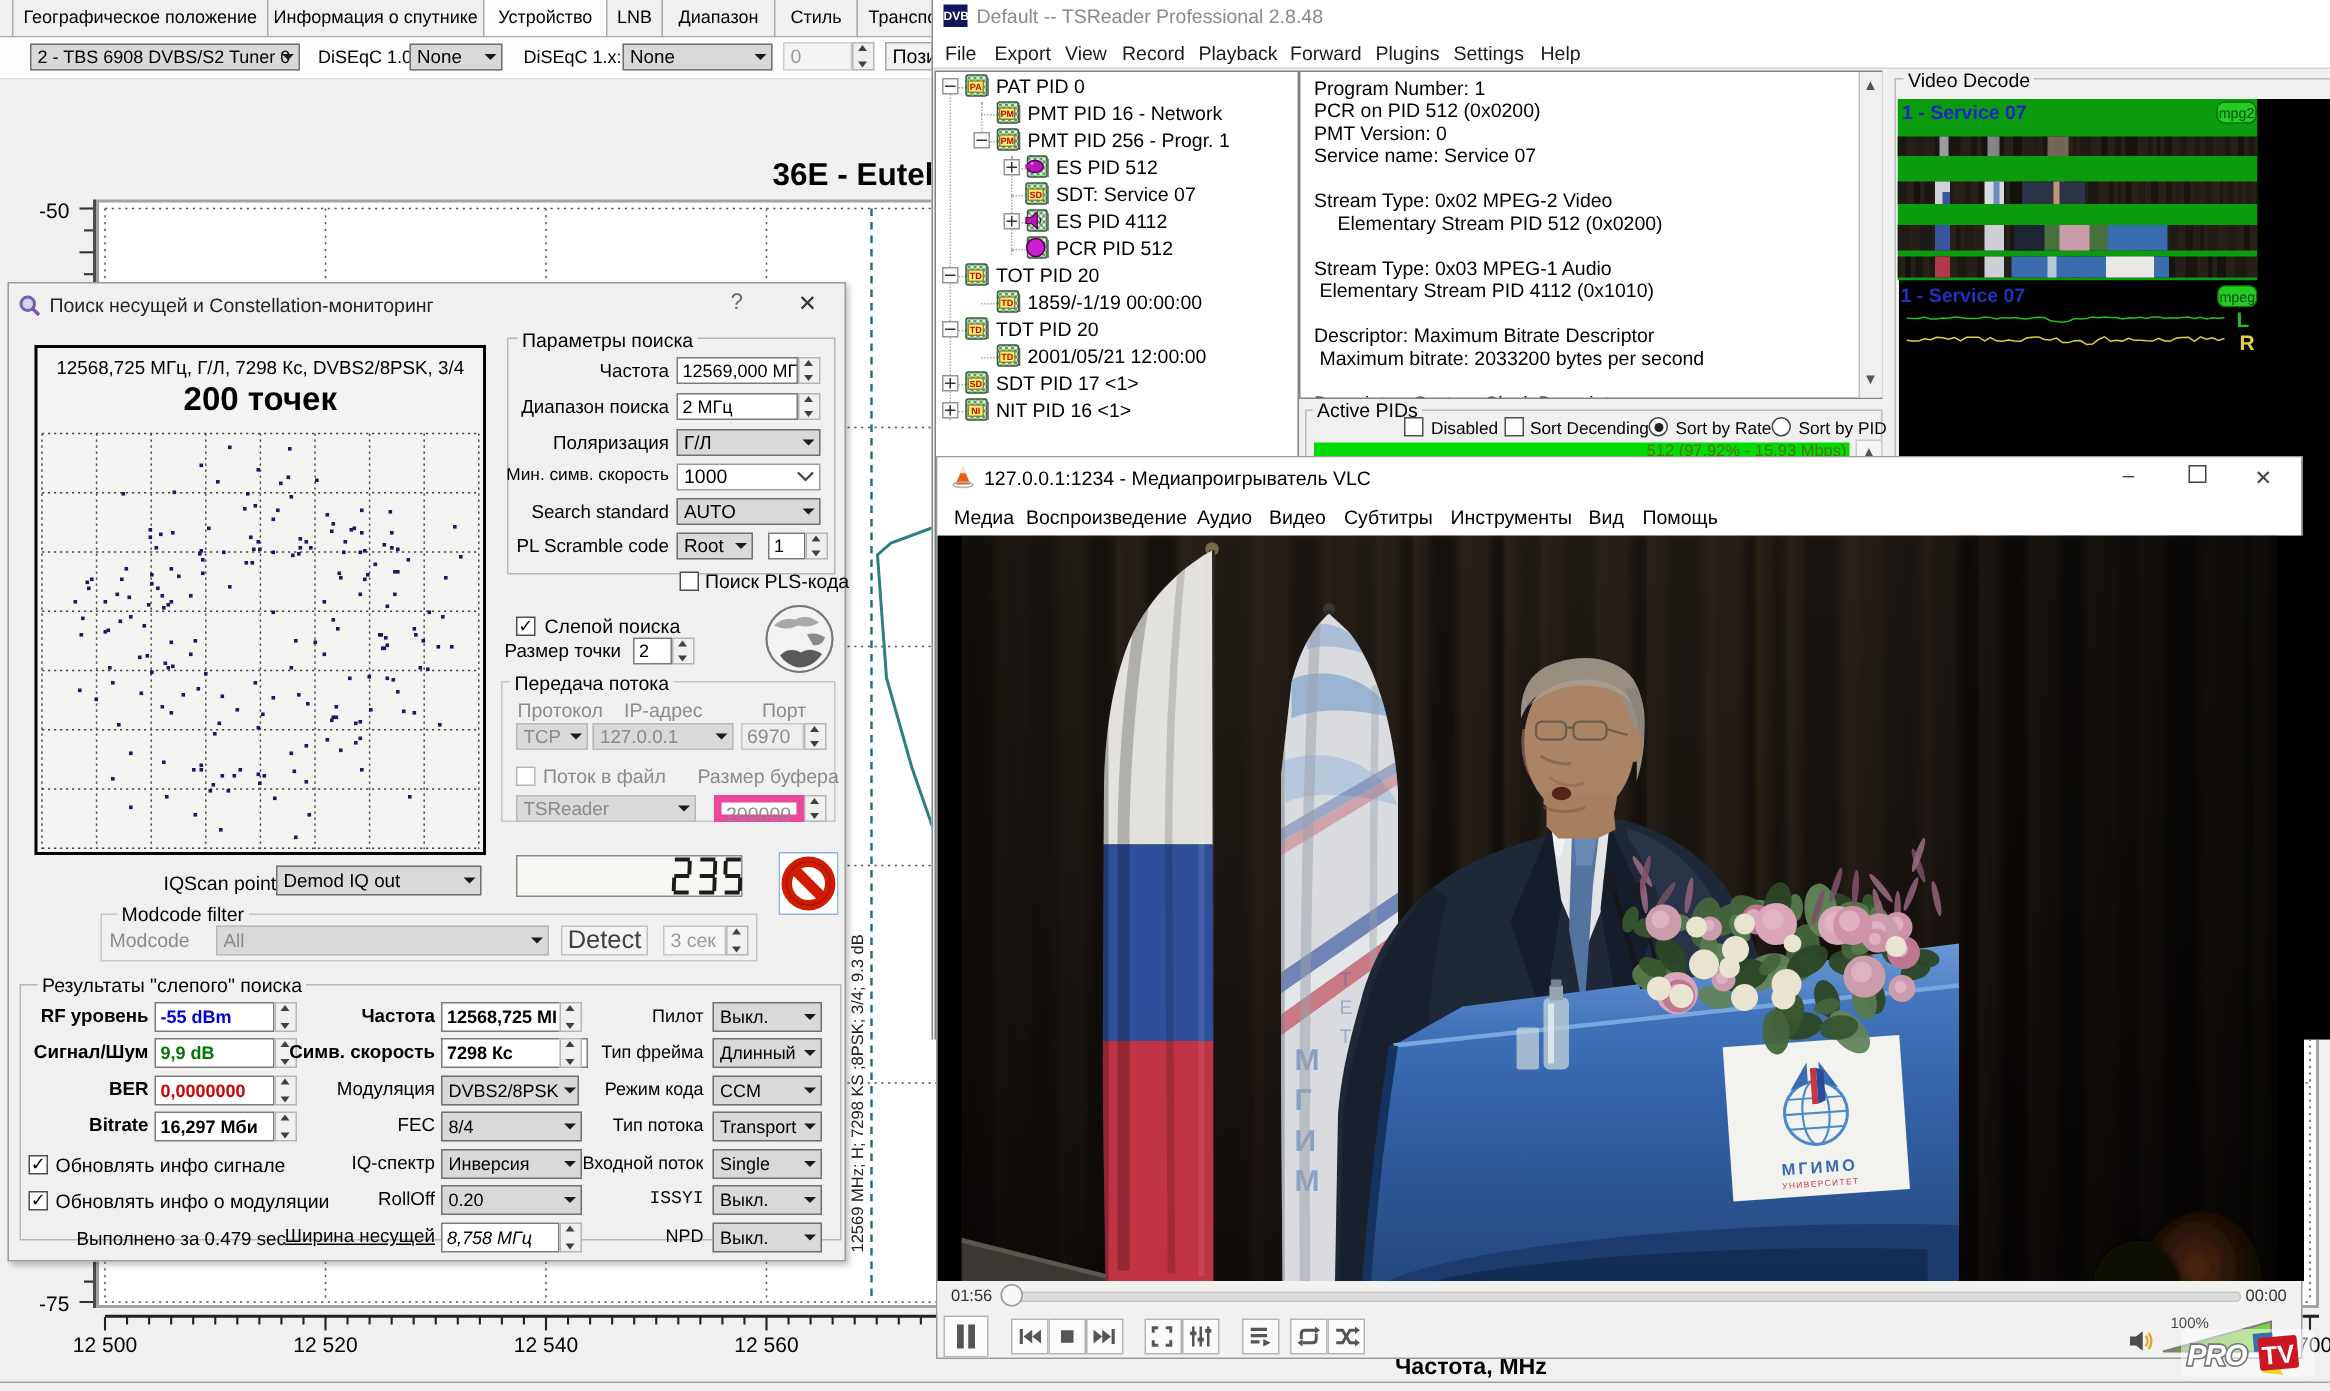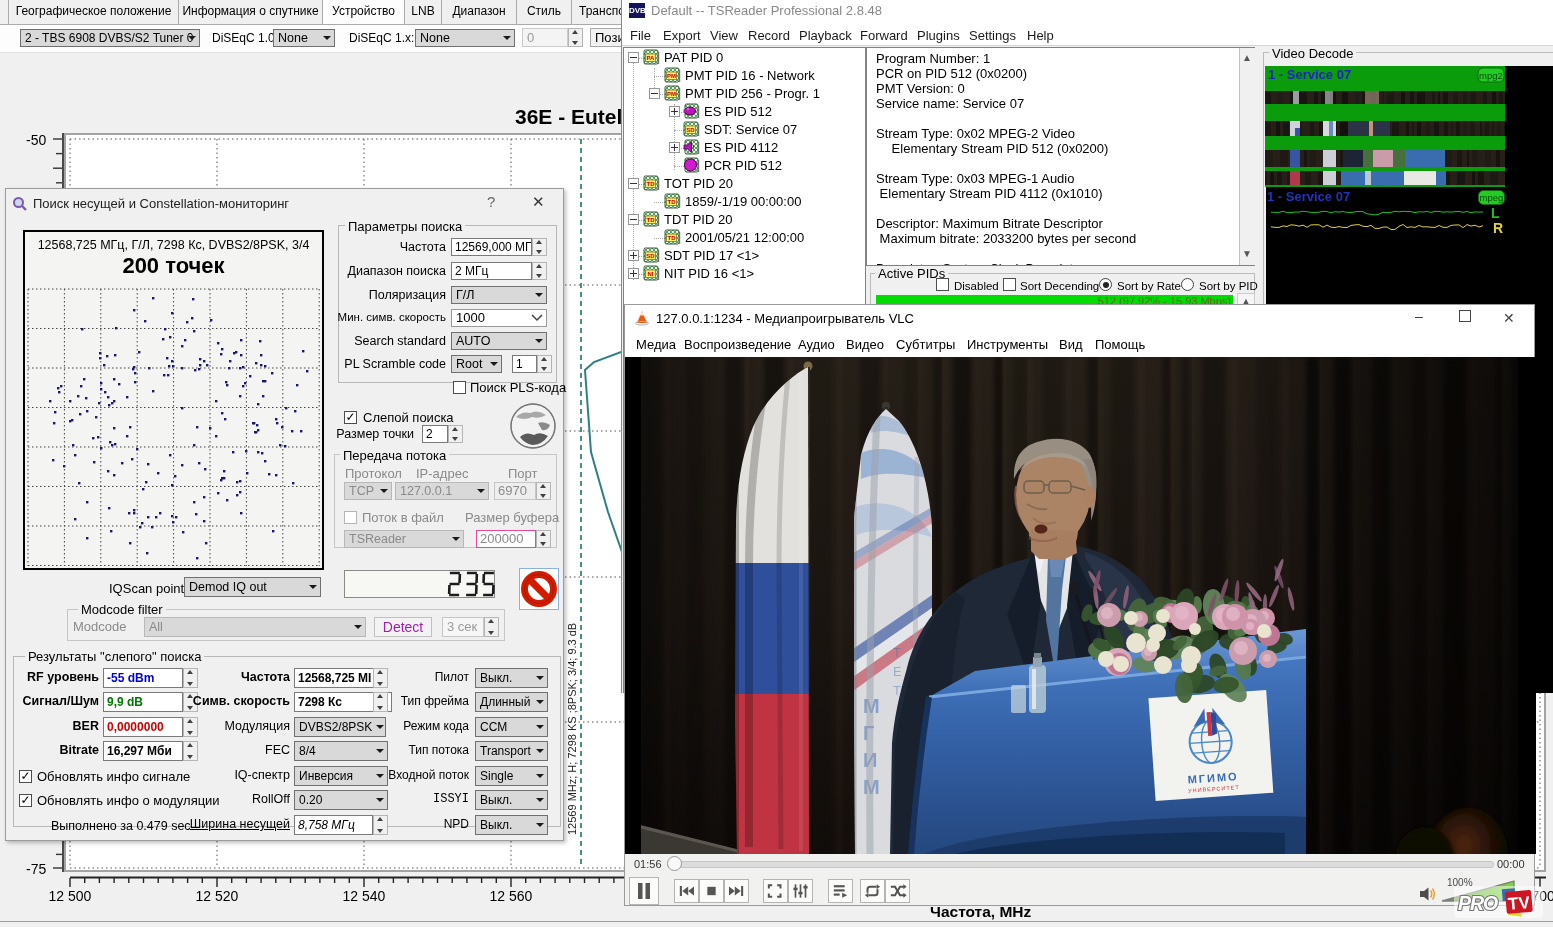--- a/index.html
+++ b/index.html
@@ -534,21 +534,21 @@
 <div class="arr" style="left:471px;top:300px;"></div>
 <div class="ab" style="left:488px;top:293px;width:42px;height:18px;background:#eee;border:1px solid #c6c6c6;box-sizing:border-box;font-size:13px;color:#8a8a8a;line-height:16px;padding-left:3px;">6970</div>
 <div class="spn" style="left:530px;top:293px;width:15px;height:18px;"></div>
 <div class="upt" style="left:534px;top:295px;"></div>
 <div class="dnt" style="left:534px;top:305px;"></div>
 <div class="cb" style="left:338px;top:322px;border-color:#b5b5b5;"></div>
 <div class="ab" style="left:356px;top:321px;font-size:13px;color:#8a8a8a;">Поток в файл</div>
 <div class="ab" style="left:459px;top:321px;font-size:13px;color:#8a8a8a;">Размер буфера</div>
 <div class="ab cmb dis" style="left:338px;top:341px;width:120px;height:18px;line-height:14px;color:#8a8a8a;">TSReader</div>
 <div class="arr" style="left:446px;top:348px;"></div>
-<div class="ab" style="left:470px;top:341px;width:60px;height:18px;background:#fdfdfd;border:1px solid #ec4899;box-sizing:border-box;font-size:13px;color:#8a8a8a;line-height:16px;padding-left:3px;">200000</div>
+<div class="ab" style="left:470px;top:341px;width:60px;height:18px;background:#fdfdfd;border:5px solid #ec4899;box-sizing:border-box;font-size:13px;color:#8a8a8a;line-height:16px;padding-left:3px;">200000</div>
 <div class="spn" style="left:530px;top:341px;width:15px;height:18px;"></div>
 <div class="upt" style="left:534px;top:343px;"></div>
 <div class="dnt" style="left:534px;top:353px;"></div>
 <div class="ab t13" style="left:103px;top:392px;">IQScan point</div>
 <div class="ab cmb" style="left:178px;top:388px;width:137px;height:20px;line-height:16px;">Demod IQ out</div>
 <div class="arr" style="left:303px;top:396px;"></div>
 <div class="ab" style="left:338px;top:381px;width:151px;height:28px;background:#f7f7f4;border:1px solid #8a8a8a;box-sizing:border-box;"></div>
 <svg class="ab" style="left:338px;top:381px;" width="151" height="28">
       <g transform="skewX(-2)">
         <line x1="106" y1="3" x2="116" y2="3" stroke="#1c1c1c" stroke-width="2.6"></line>
@@ -572,21 +572,21 @@
 <rect x="0.5" y="0.5" width="39" height="41" fill="#fff" stroke="#8ab4dc"></rect>
 <circle cx="20" cy="21" r="14.5" fill="none" stroke="#d21c00" stroke-width="7"></circle>
 <line x1="10" y1="11" x2="30" y2="31" stroke="#d21c00" stroke-width="7"></line>
 <circle cx="20" cy="21" r="14.5" fill="none" stroke="#a81600" stroke-width="1"></circle>
 </svg>
 <div class="grp" style="left:61px;top:420px;width:438px;height:32px;border-color:#c6c6c6;"></div>
 <div class="glbl" style="left:72px;top:413px;">Modcode filter</div>
 <div class="ab" style="left:67px;top:430px;font-size:13px;color:#8a8a8a;">Modcode</div>
 <div class="ab cmb dis" style="left:138px;top:428px;width:222px;height:20px;line-height:16px;color:#8a8a8a;">All</div>
 <div class="arr" style="left:348px;top:436px;"></div>
-<div class="ab" style="left:368px;top:428px;width:58px;height:20px;background:#f3f3f3;border:1px solid #c0c0c0;box-sizing:border-box;font-size:14px;color:#a21caf;text-align:center;line-height:18px;">Detect</div>
+<div class="ab" style="left:368px;top:428px;width:58px;height:20px;background:#f3f3f3;border:1px solid #c0c0c0;box-sizing:border-box;font-size:17px;color:#404040;text-align:center;line-height:18px;">Detect</div>
 <div class="ab" style="left:436px;top:428px;width:42px;height:20px;background:#f6f6f6;border:1px solid #c6c6c6;box-sizing:border-box;font-size:13px;color:#9a9a9a;line-height:18px;padding-left:4px;">3 сек</div>
 <div class="spn" style="left:478px;top:428px;width:15px;height:20px;"></div>
 <div class="upt" style="left:482px;top:430px;"></div>
 <div class="dnt" style="left:482px;top:442px;"></div>
 <div class="grp" style="left:7px;top:467px;width:548px;height:171px;"></div>
 <div class="glbl" style="left:19px;top:460px;">Результаты "слепого" поиска</div>
 <div class="ab" style="left:-107px;top:481px;width:200px;text-align:right;font-size:12.5px;color:#000;white-space:nowrap;font-weight:bold;">RF уровень</div>
 <div class="ab inp" style="left:97px;top:479px;width:80px;height:20px;color:#0000d8;font-weight:bold;line-height:16px;">-55 dBm</div>
 <div class="spn" style="left:177px;top:479px;width:15px;height:20px;"></div>
 <div class="upt" style="left:181px;top:481px;"></div>

